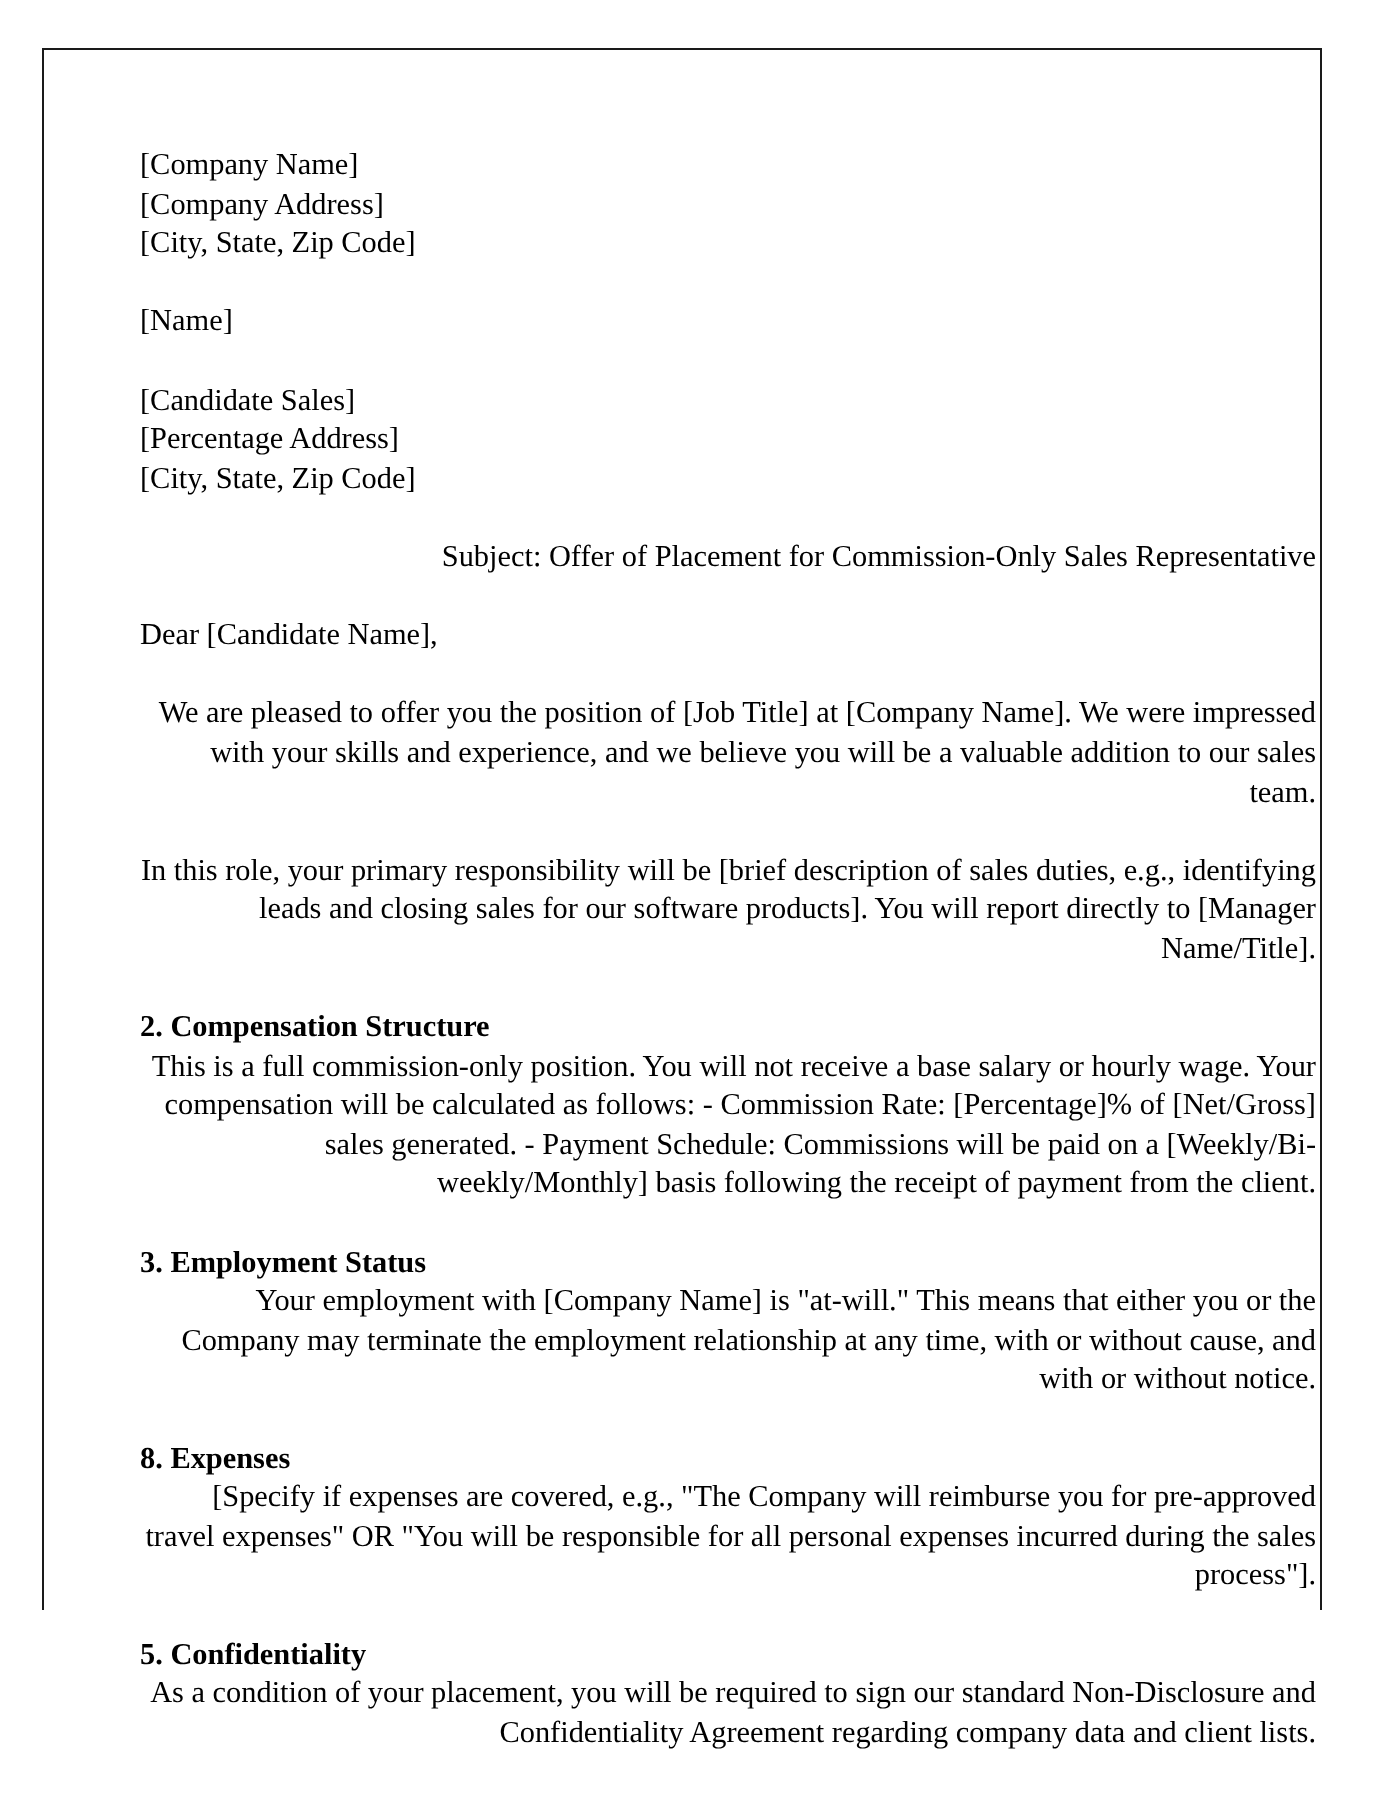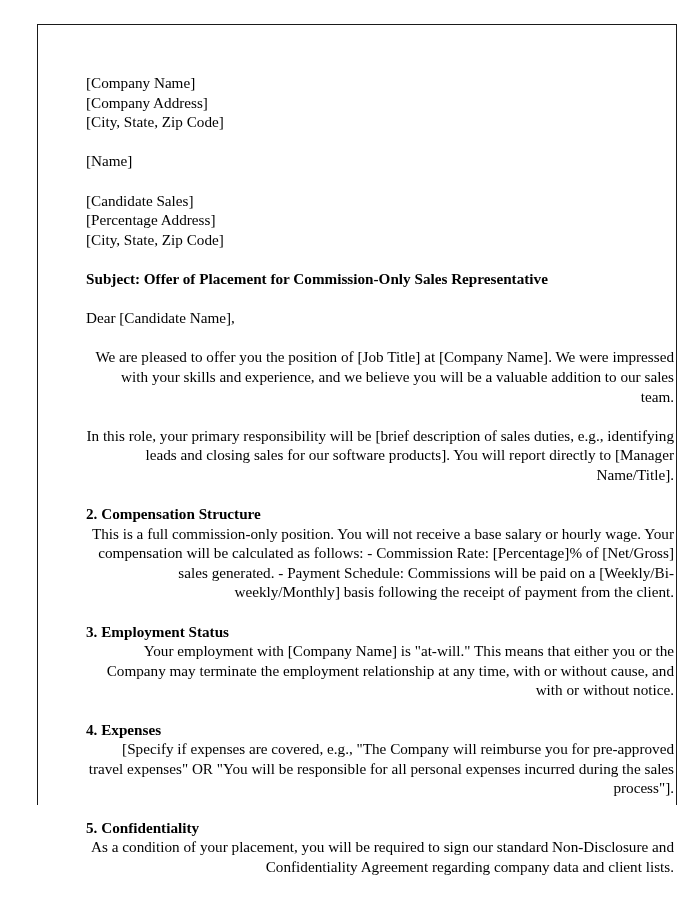--- a/index.html
+++ b/index.html
@@ -11,21 +11,21 @@
     width: 700px;
     height: 900px;
     overflow: hidden;
     font-family: "Liberation Serif", "DejaVu Serif", serif;
     color: #000000;
     -webkit-font-smoothing: antialiased;
   }
 
   #page-frame {
     position: absolute;
-    left: 37px;
+    left: 21px;
     top: 24px;
     width: 640px;
     height: 781px;
     border-left: 1.6px solid #1a1a1a;
     border-right: 1.6px solid #1a1a1a;
     border-top: 1.6px solid #1a1a1a;
     border-bottom: none;
     box-sizing: border-box;
     background: #ffffff;
   }
@@ -51,22 +51,23 @@
     display: block;
     white-space: pre-wrap;
   }
 
   .heading {
     font-weight: bold;
     display: block;
   }
 
   .subject {
-    font-weight: bold;
+    font-weight: normal;
     display: block;
+    text-align: right;
   }
 
   .para {
     display: block;
     text-align: right;
   }
 </style>
 </head>
 <body>
 
@@ -129,21 +130,21 @@
     <div class="gap"></div>
 
     <div class="block">
       <span class="heading">3. Employment Status</span>
       <span class="para">Your employment with [Company Name] is "at-will." This means that either you or the Company may terminate the employment relationship at any time, with or without cause, and with or without notice.</span>
     </div>
 
     <div class="gap"></div>
 
     <div class="block">
-      <span class="heading">4. Expenses</span>
+      <span class="heading">8. Expenses</span>
       <span class="para">[Specify if expenses are covered, e.g., "The Company will reimburse you for pre-approved travel expenses" OR "You will be responsible for all personal expenses incurred during the sales process"].</span>
     </div>
 
     <div class="gap"></div>
 
     <div class="block">
       <span class="heading">5. Confidentiality</span>
       <span class="para">As a condition of your placement, you will be required to sign our standard Non-Disclosure and Confidentiality Agreement regarding company data and client lists.</span>
     </div>
 

